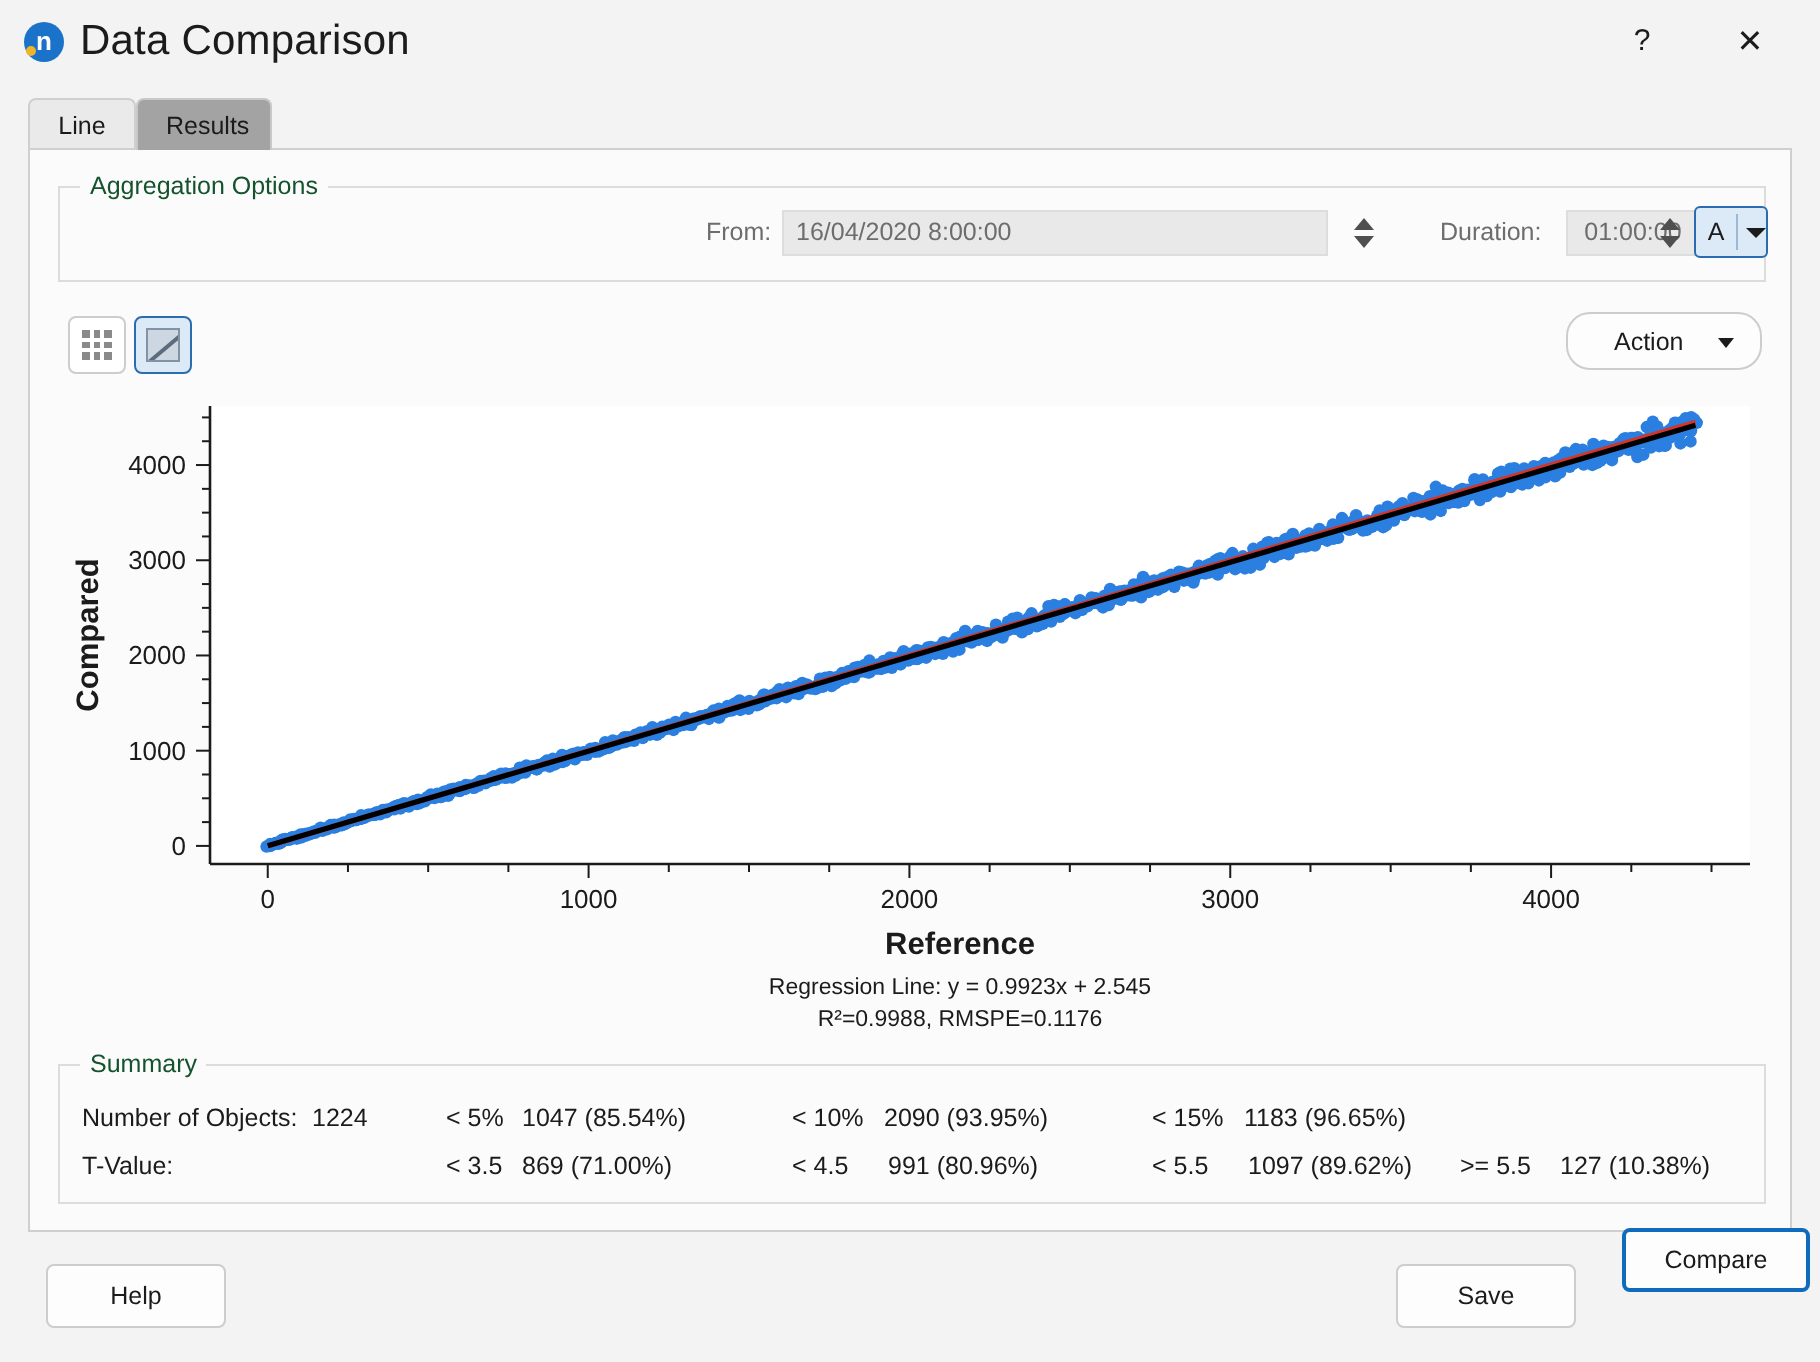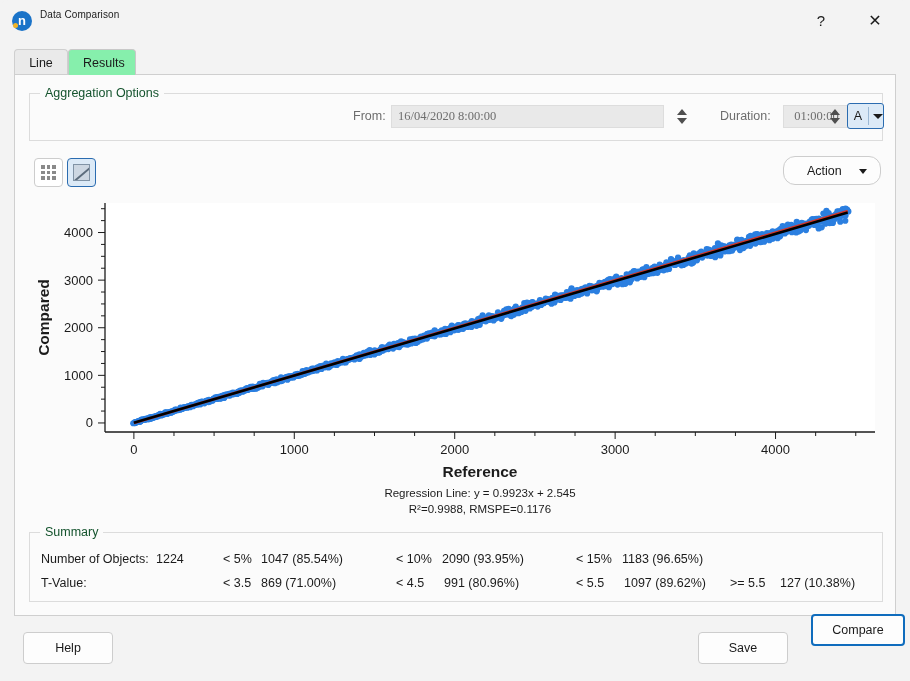--- a/index.html
+++ b/index.html
@@ -44,21 +44,21 @@
   .title-icon .dot {
     position: absolute;
     left: 1px; top: 12px;
     width: 5px; height: 5px;
     border-radius: 50%;
     background: #f0b429;
   }
   .title-text {
     position: absolute;
     left: 40px; top: 9px;
-    font-size: 10px;
+    font-size: 21px;
     color: #1b1b1b;
     letter-spacing: 0.1px;
   }
   .win-btn {
     position: absolute;
     top: 0;
     width: 46px; height: 41px;
     border: none;
     background: transparent;
     color: #1b1b1b;
@@ -87,21 +87,21 @@
     border: 1px solid #cfcfcf;
     border-bottom: none;
     border-top-left-radius: 4px;
     border-top-right-radius: 4px;
     background: #eaeaea;
     box-sizing: border-box;
     cursor: default;
     white-space: nowrap;
   }
   .tab.active {
-    background: #86efac;
+    background: #a3a3a3;
     border-color: #c8c8c8;
     z-index: 3;
   }
   .tab-0 { left: 0; width: 54px; text-align: center; }
   .tab-1 { left: 54px; width: 68px; text-align: center; }
 
   
   .panel {
     position: absolute;
     left: 14px; top: 74px;
@@ -143,21 +143,21 @@
     position: absolute;
     top: 11px;
     height: 23px;
     background: #e9e9e9;
     border: 1px solid #dddddd;
     box-sizing: border-box;
     font-size: 12.5px;
     color: #6d6d6d;
     line-height: 21px;
     padding: 0 6px;
-    font-family: Liberation Serif, serif;
+    font-family: Liberation Sans, sans-serif;
   }
   #from-field { left: 361px; width: 273px; }
   #duration-field { left: 753px; width: 67px; text-align: center; }
 
   .spinner {
     position: absolute;
     top: 11px;
     width: 17px; height: 23px;
     background: transparent;
     border: none;

